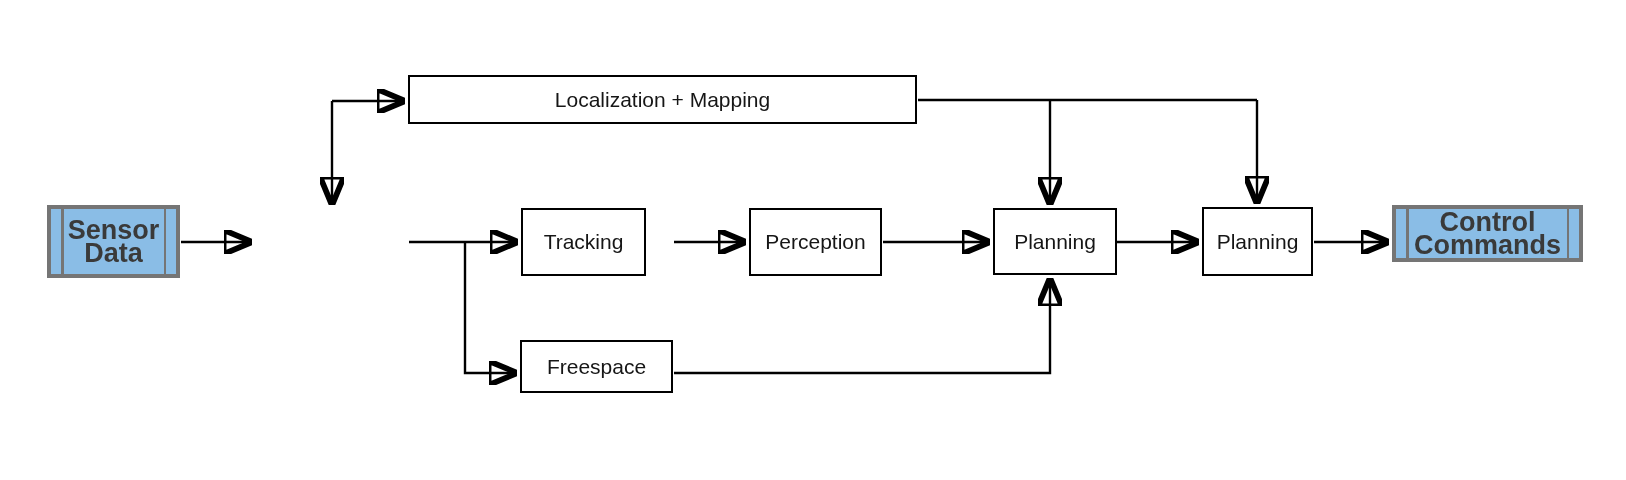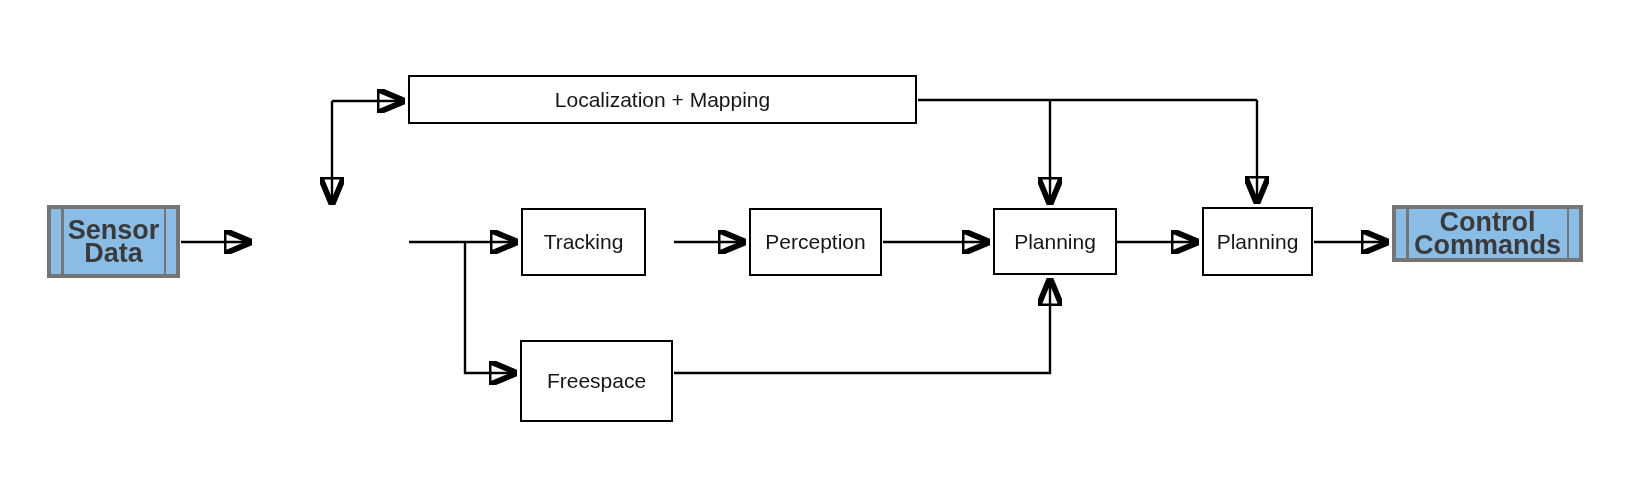--- a/index.html
+++ b/index.html
@@ -42,21 +42,21 @@
   .terminal .bar.right{right:10px;}
 
   
   #n-sensor-data      {left:47px;  top:205px; width:133px; height:73px;}
   #n-perception       {left:255px; top:208px; width:153px; height:68px;}
   #n-localization     {left:408px; top:75px;  width:509px; height:49px;}
   #n-tracking         {left:521px; top:208px; width:125px; height:68px;}
   #n-prediction       {left:749px; top:208px; width:133px; height:68px;}
   #n-planning         {left:993px; top:208px; width:124px; height:67px;}
   #n-controls         {left:1202px;top:207px; width:111px; height:69px;}
-  #n-freespace        {left:520px; top:340px; width:153px; height:82px;}
+  #n-freespace        {left:520px; top:340px; width:153px; height:53px;}
   #n-control-commands {left:1392px;top:205px; width:191px; height:57px;}
 </style>
 </head>
 <body>
 
 <div class="canvas">
 
   <svg class="edges" viewBox="0 0 1626 480" xmlns="http://www.w3.org/2000/svg">
     <defs>
       <marker id="arrow" viewBox="0 0 12 10" refX="11" refY="5" markerWidth="12" markerHeight="10" orient="auto">

